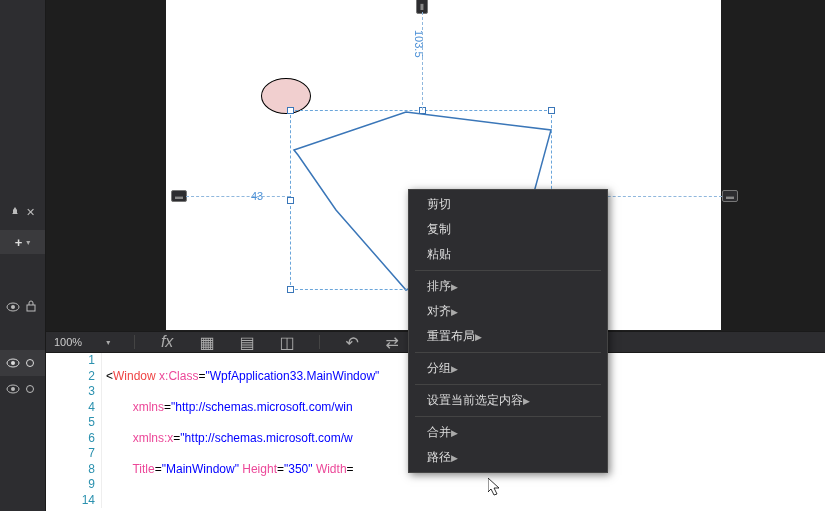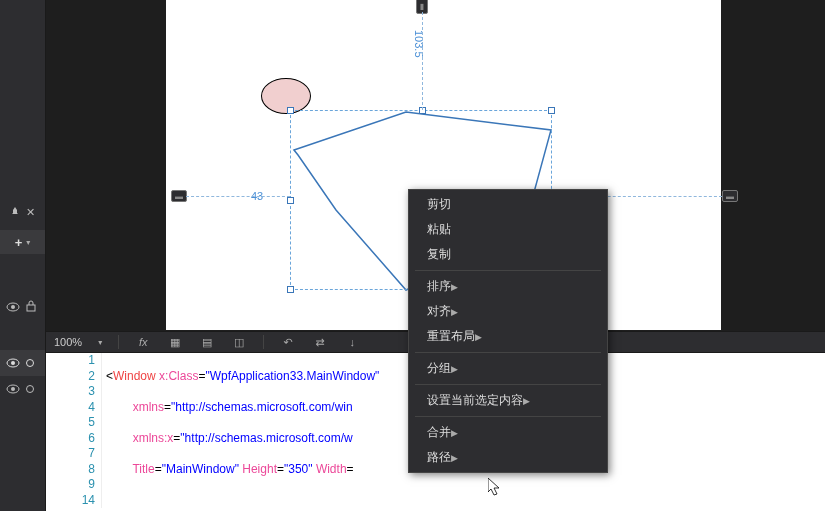--- a/index.html
+++ b/index.html
@@ -18,23 +18,23 @@
 .artboard { position: absolute; top: 0; left: 120px; width: 555px; height: 330px; background: #fff; }
 .ellipse { position:absolute; left:215px; top:78px; width:50px; height:36px; background:#f1cfcf; border:1px solid #000; border-radius:50%; }
 .polygon { position:absolute; left:240px; top:110px; }
 .sel-box { position:absolute; left:244px; top:110px; width:262px; height:180px; border:1px dashed #6aa5da; }
 .handle { position:absolute; width:7px; height:7px; background:#fff; border:1px solid #3a76b8; }
 .dim-label { position:absolute; font-size:11px; color:#4a8fd6; }
 .center-dot { position:absolute; width:8px; height:8px; border:1px solid #3a76b8; border-radius:50%; }
 .lock-handle { position:absolute; width:12px; height:16px; background:#2d2d30; border:1px solid #777; border-radius:2px; display:flex; align-items:center; justify-content:center; }
 .dashline { position:absolute; border-top:1px dashed #8fb7dd; }
 
-.toolbar { height: 22px; background: #2d2d30; display:flex; align-items:center; gap:16px; padding:0 4px; border-top:1px solid #1a1a1a; border-bottom:1px solid #1a1a1a; }
+.toolbar { height: 22px; background: #2d2d30; display:flex; align-items:center; gap:24px; padding:0 4px; border-top:1px solid #1a1a1a; border-bottom:1px solid #1a1a1a; }
 .zoom { font-size:11px; color:#ccc; margin-left:4px; }
-.tb-icon { width:16px; height:16px; display:flex; align-items:center; justify-content:center; color:#aaa; font-size:11px; }
+.tb-icon { width:16px; height:16px; display:flex; align-items:center; justify-content:center; color:#aaa; font-size:16px; }
 .tb-sep { width:1px; height:14px; background:#444; }
 
 .code-area { height: 158px; background: #fff; overflow:hidden; position:relative; font-family: Consolas, monospace; font-size:12px; }
 .gutter { position:absolute; left:0; top:0; width:56px; background:#fff; text-align:right; color:#2b91af; padding-right:6px; line-height:15.5px; border-right:1px solid #eee;}
 .code-lines { position:absolute; left:60px; top:0; right:0; line-height:15.5px; white-space:pre; color:#000;}
 .tag { color:#ef4444; }
 .attr { color:#ec4899; }
 .str { color:#0000ff; }
 
 .ctx-menu { position:absolute; left:408px; top:189px; width:200px; background:#2d2d30; border:1px solid #444; box-shadow:2px 2px 8px rgba(0,0,0,0.5); z-index:100; font-size:12px; padding:2px 0;}
@@ -170,24 +170,24 @@
       </div>
     </div>
   </div>
 </div>
 
 <div class="ctx-menu">
   <div class="ctx-item">
       <span>剪切</span>
     </div>
   <div class="ctx-item">
+      <span>复制</span>
+    </div>
+  <div class="ctx-item">
       <span>粘贴</span>
-    </div>
-  <div class="ctx-item">
-      <span>复制</span>
     </div>
   <div class="ctx-sep"></div>
   <div class="ctx-item">
       <span>排序</span>
       <span class="ctx-arrow">▶</span>
     </div>
   <div class="ctx-item">
       <span>对齐</span>
       <span class="ctx-arrow">▶</span>
     </div>

